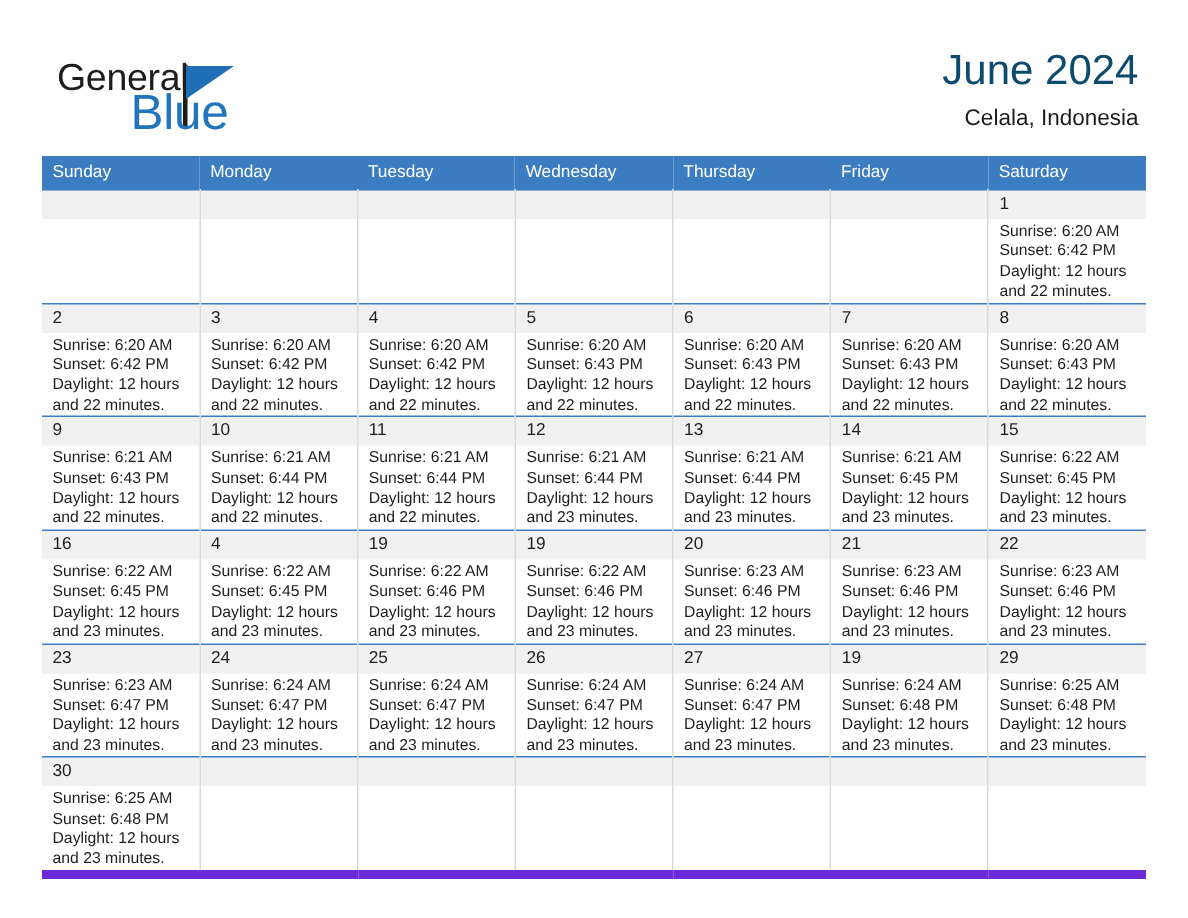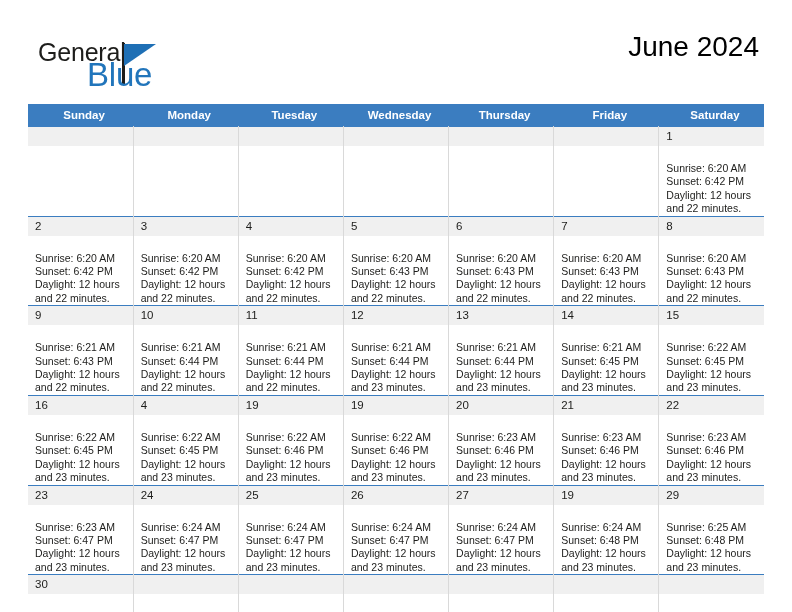--- a/index.html
+++ b/index.html
@@ -76,21 +76,21 @@
 
   .title-block {
     position: absolute;
     right: 33px;
     top: 30px;
     text-align: right;
   }
   .cal-title {
     font-size: 28px;
     line-height: 34px;
-    color: #000000;
+    color: #0c4a6e;
     font-weight: normal;
     margin: 0;
     font-family: "Liberation Sans", sans-serif;
   }
   .cal-subtitle {
     font-size: 15px;
     line-height: 22px;
     color: #1d1d1b;
     margin: 4px 0 0 0;
     font-family: "Liberation Sans", sans-serif;
@@ -107,22 +107,22 @@
     border-collapse: collapse;
     table-layout: fixed;
     width: 736px;
   }
   table.cal-table col { width: 105.14px; }
 
   thead th {
     background: #3b7dc0;
     color: #ffffff;
     font-size: 11.5px;
-    font-weight: bold;
-    text-align: center;
+    font-weight: normal;
+    text-align: left;
     padding: 5px 0 5px 7px;
     height: 12px;
     border: none;
     font-family: "Liberation Sans", sans-serif;
   }
 
   tbody td {
     vertical-align: top;
     padding: 0;
     border-top: 1px solid #3b7dc0;
@@ -138,21 +138,21 @@
     background: #f0f0f0;
     height: 15px;
     padding: 2px 0 2px 7px;
     font-size: 11.5px;
     line-height: 15px;
     color: #1d1d1b;
     box-sizing: content-box;
   }
   td.empty .daynum-band { background: #f0f0f0; }
   .day-info {
-    padding: 16px 4px 0 7px;
+    padding: 2px 4px 0 7px;
     font-size: 10.5px;
     line-height: 13.4px;
     color: #1d1d1b;
     font-family: "Liberation Sans", sans-serif;
   }
   .day-info div { white-space: nowrap; }
 </style>
 </head>
 <body>
 
@@ -162,20 +162,21 @@
 
     <div class="brand">
       <span class="brand-general">General</span>
       <span class="brand-bar"></span>
       <span class="brand-triangle"></span>
       <span class="brand-blue">Blue</span>
     </div>
 
     <div class="title-block">
       <h1 class="cal-title">June 2024</h1>
+      <p class="cal-subtitle">Celala, Indonesia</p>
     </div>
 
   </div>
 
   <div class="calendar">
     <table class="cal-table">
       <colgroup>
         <col>
           <col>
           <col>

